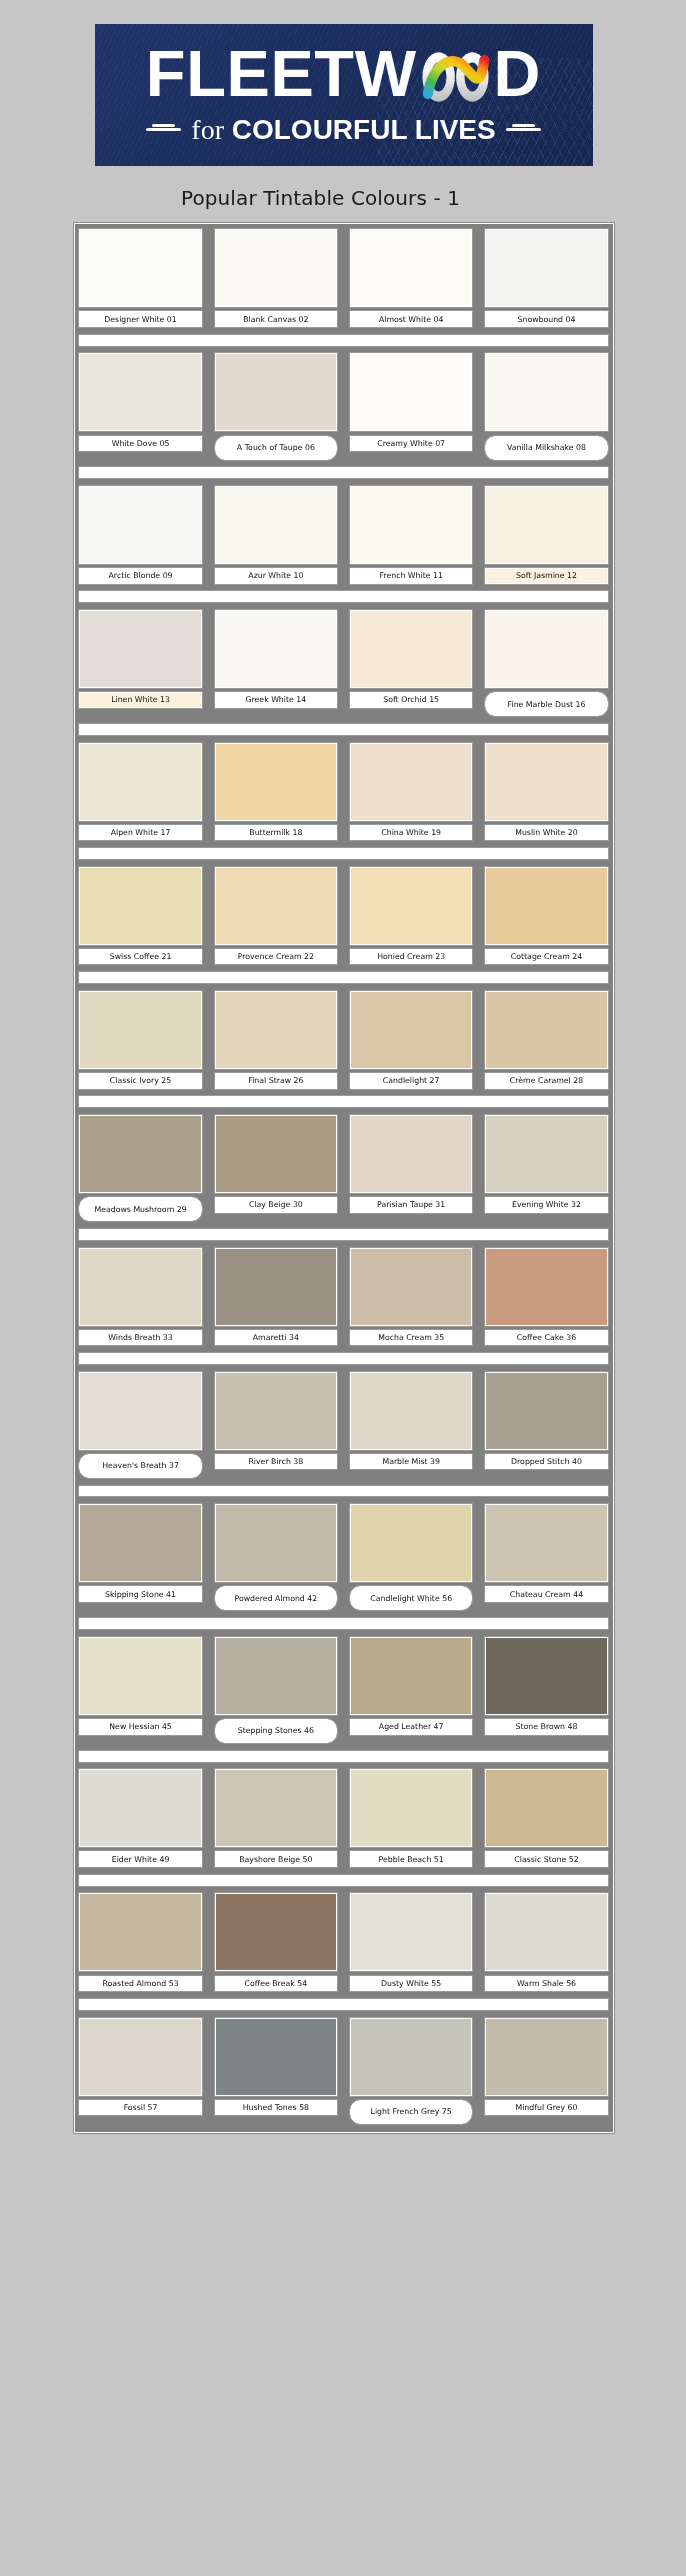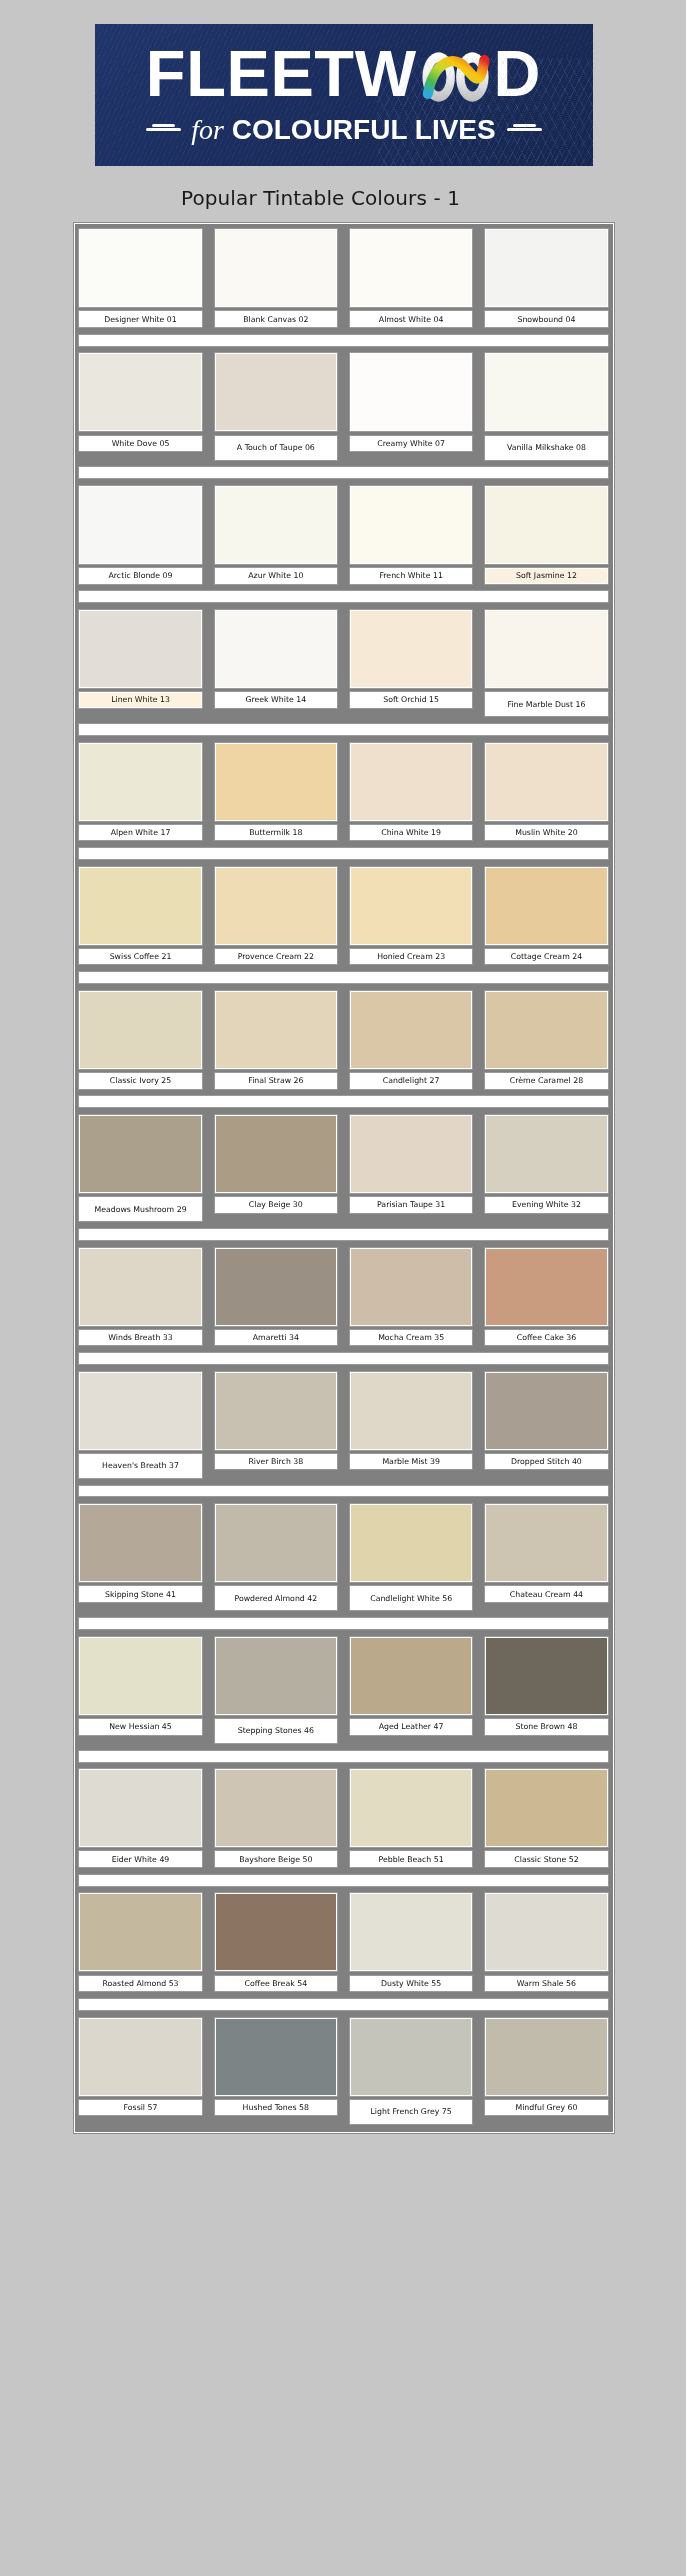--- a/index.html
+++ b/index.html
@@ -104,21 +104,20 @@
     border-radius: 1.8px;
   }
   .logo-tag {
     font-family: "Liberation Sans", sans-serif;
     font-size: 28px;
     color: #ffffff;
     white-space: nowrap;
     font-weight: bold;
   }
   .logo-tag .for {
-    font-style: italic;
     font-weight: normal;
     font-family: "Liberation Serif", serif;
   }
 
   
   .page-title {
     width: 641px;
     text-align: center;
     font-family: "DejaVu Sans", sans-serif;
     font-size: 20px;
@@ -134,21 +133,20 @@
     background: #808080;
     border: 1.8px solid #ffffff;
     outline: 0.6px solid #8b8b8b;
     padding: 2.4px;
     box-sizing: border-box;
   }
   .row {
     display: flex;
     gap: 8px;
     margin-bottom: 3px;
-    justify-content: flex-end;
   }
   .cell {
     flex: 1 1 0;
     min-width: 0;
     background: #808080;
     padding: 2.4px;
     box-sizing: border-box;
   }
   .chip {
     width: 100%;
@@ -169,21 +167,21 @@
     align-items: center;
     justify-content: center;
     text-align: center;
     font-family: "DejaVu Sans", sans-serif;
     font-size: 7.8px;
     color: #111111;
     line-height: 1.18;
     padding: 1.8px 1.2px;
     box-sizing: border-box;
   }
-  .label.two-line { min-height: 24px; }
+  .label.two-line { min-height: 24px; border-radius: 10px; }
   .spacer-row {
     background: #808080;
     padding: 2.4px;
     margin-bottom: 3px;
     box-sizing: border-box;
   }
   .spacer-bar {
     height: 10.8px;
     background: #ffffff;
     border: 0.6px solid #ffffff;

